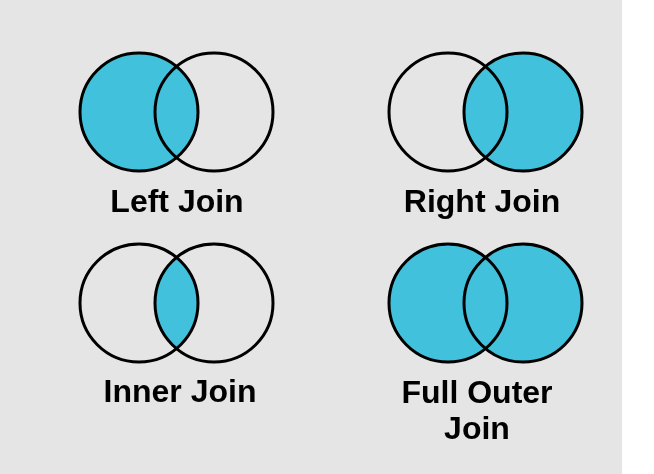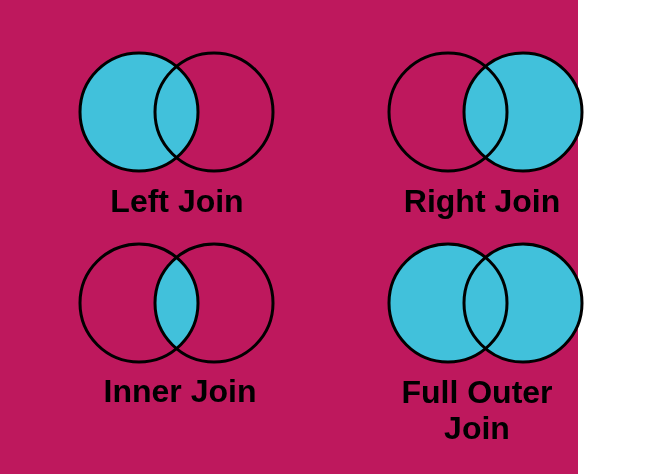--- a/index.html
+++ b/index.html
@@ -6,23 +6,23 @@
     margin: 0;
     padding: 0;
     background: #ffffff;
     width: 654px;
     height: 474px;
     overflow: hidden;
     font-family: "Liberation Sans", sans-serif;
   }
   .canvas {
     position: relative;
-    width: 578px;
+    width: 622px;
     height: 474px;
-    background: #be185d;
+    background: #e5e5e5;
   }
   svg {
     display: block;
   }
   .circle-outline {
     fill: none;
     stroke: #000000;
     stroke-width: 3;
   }
   .shaded {

